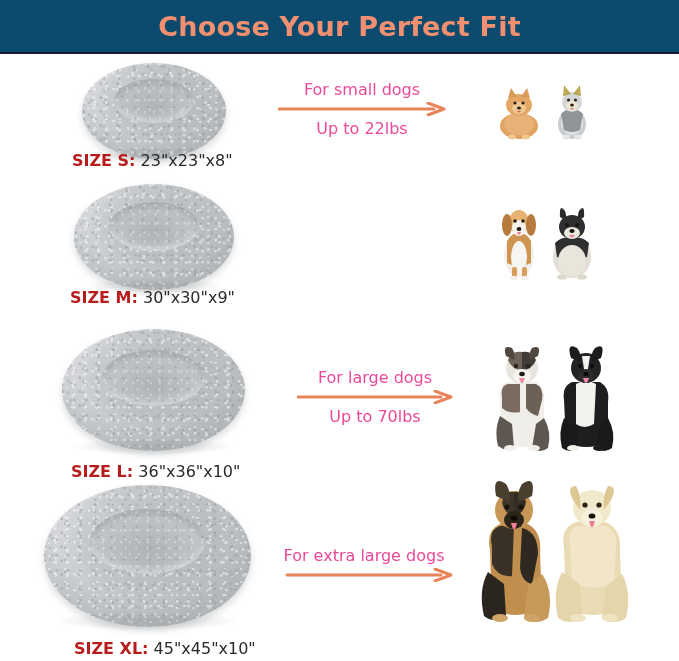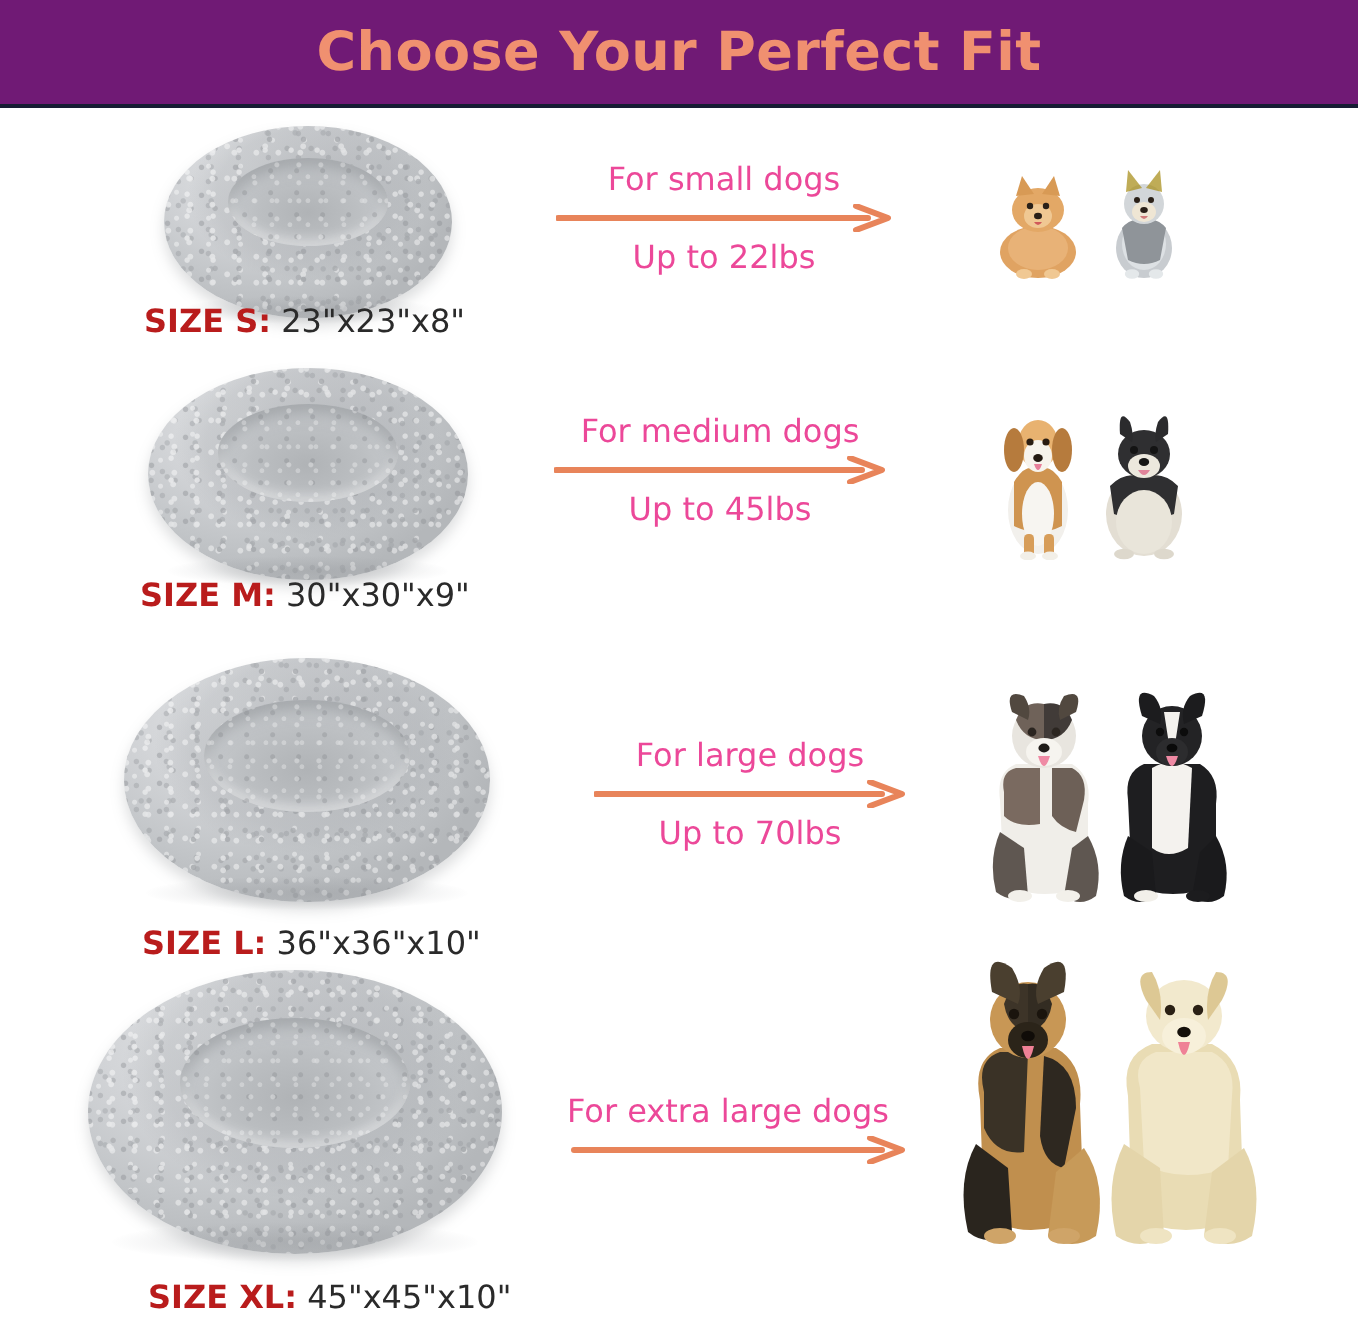--- a/index.html
+++ b/index.html
@@ -18,21 +18,21 @@
     overflow: hidden;
   }
 
   
   .header {
     position: absolute;
     left: 0;
     top: 0;
     width: 679px;
     height: 54px;
-    background: #701a75;
+    background: #0c4a6e;
     border-bottom: 2px solid #161c33;
     box-sizing: border-box;
     display: flex;
     align-items: center;
     justify-content: center;
   }
   .header-title {
     color: #f09070;
     font-size: 27px;
     font-weight: bold;
@@ -243,28 +243,20 @@
         <div class="bed-inner">
           <div class="bed-inner-fuzz"></div>
         </div>
         <div class="bed-shadow"></div>
       </div>
     </div>
   </div>
   <div class="size-label" style="left:70px;top:288px;">
     <span class="size-key">SIZE M:</span>
     <span class="size-val">30"x30"x9"</span>
-  </div>
-  <div class="arrow-block" style="left:277px;top:206px;width:166px;">
-    <div class="arrow-top-text">For medium dogs</div>
-    <svg class="arrow-svg" width="166" height="14" viewBox="0 0 166 14">
-      <line x1="1" y1="7" x2="154" y2="7" stroke="#e8845a" stroke-width="3" stroke-linecap="round"></line>
-      <polyline points="148,1 164,7 148,13" fill="none" stroke="#e8845a" stroke-width="3" stroke-linecap="round" stroke-linejoin="round"></polyline>
-    </svg>
-    <div class="arrow-bottom-text">Up to 45lbs</div>
   </div>
   <div class="dogs" style="left:487px;top:195px;width:120px;height:85px;">
     <svg viewBox="0 0 120 85">
 
       <g>
         <ellipse cx="32" cy="60" rx="15" ry="22" fill="#f2f0ec"></ellipse>
         <path d="M20 46 Q26 36 32 40 Q38 36 44 46 L44 68 Q32 74 20 68 Z" fill="#cf9450"></path>
         <ellipse cx="32" cy="62" rx="8" ry="16" fill="#f7f5f1"></ellipse>
         <rect x="25" y="72" width="5" height="12" rx="2.2" fill="#d79d59"></rect>
         <rect x="35" y="72" width="5" height="12" rx="2.2" fill="#d79d59"></rect>

